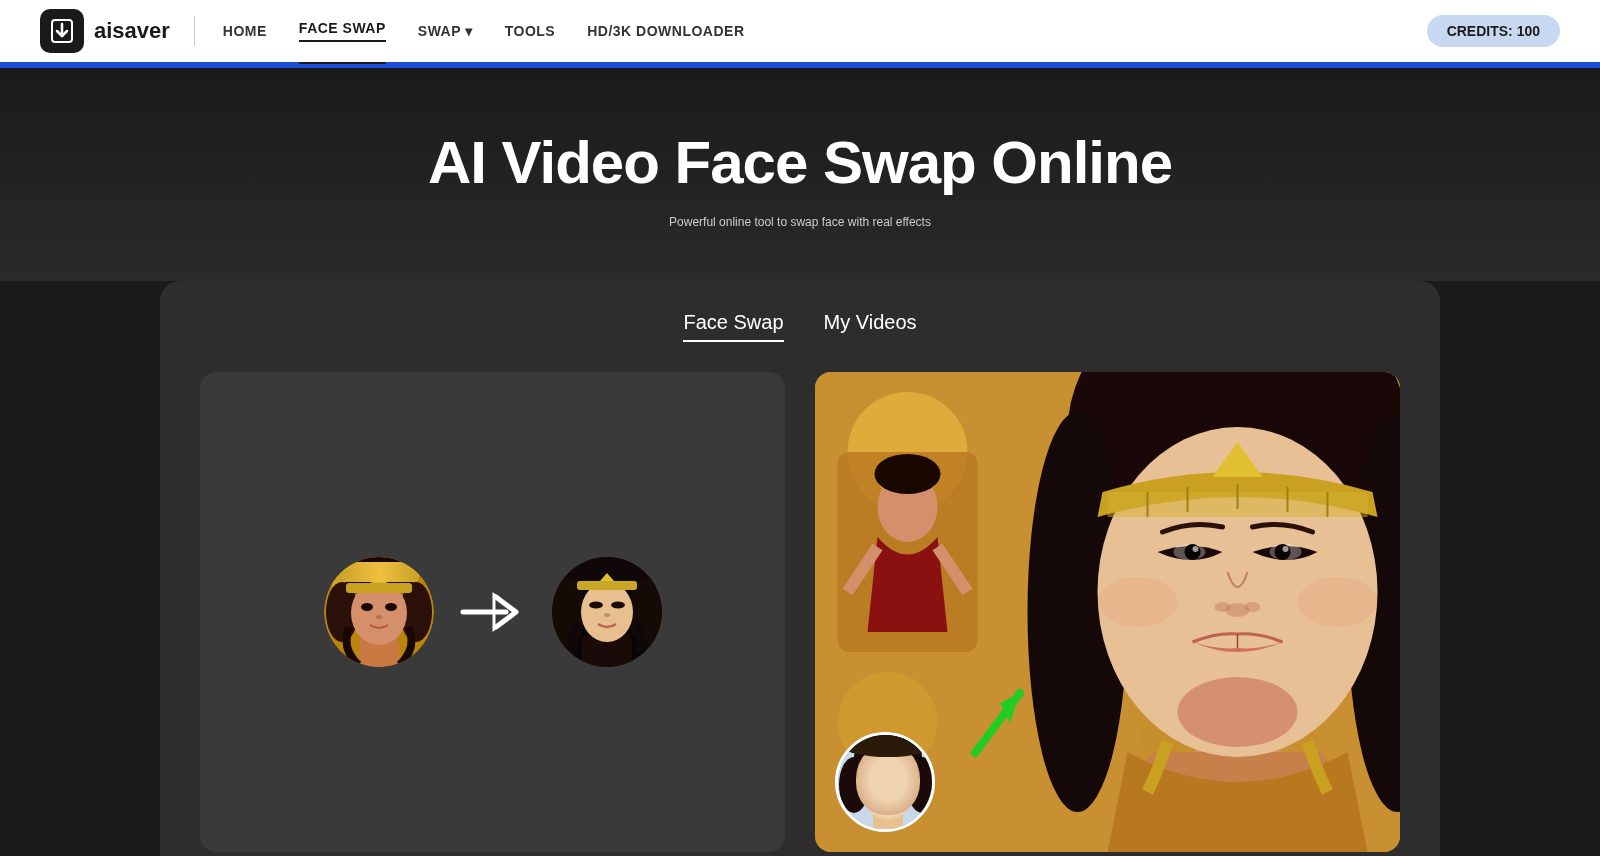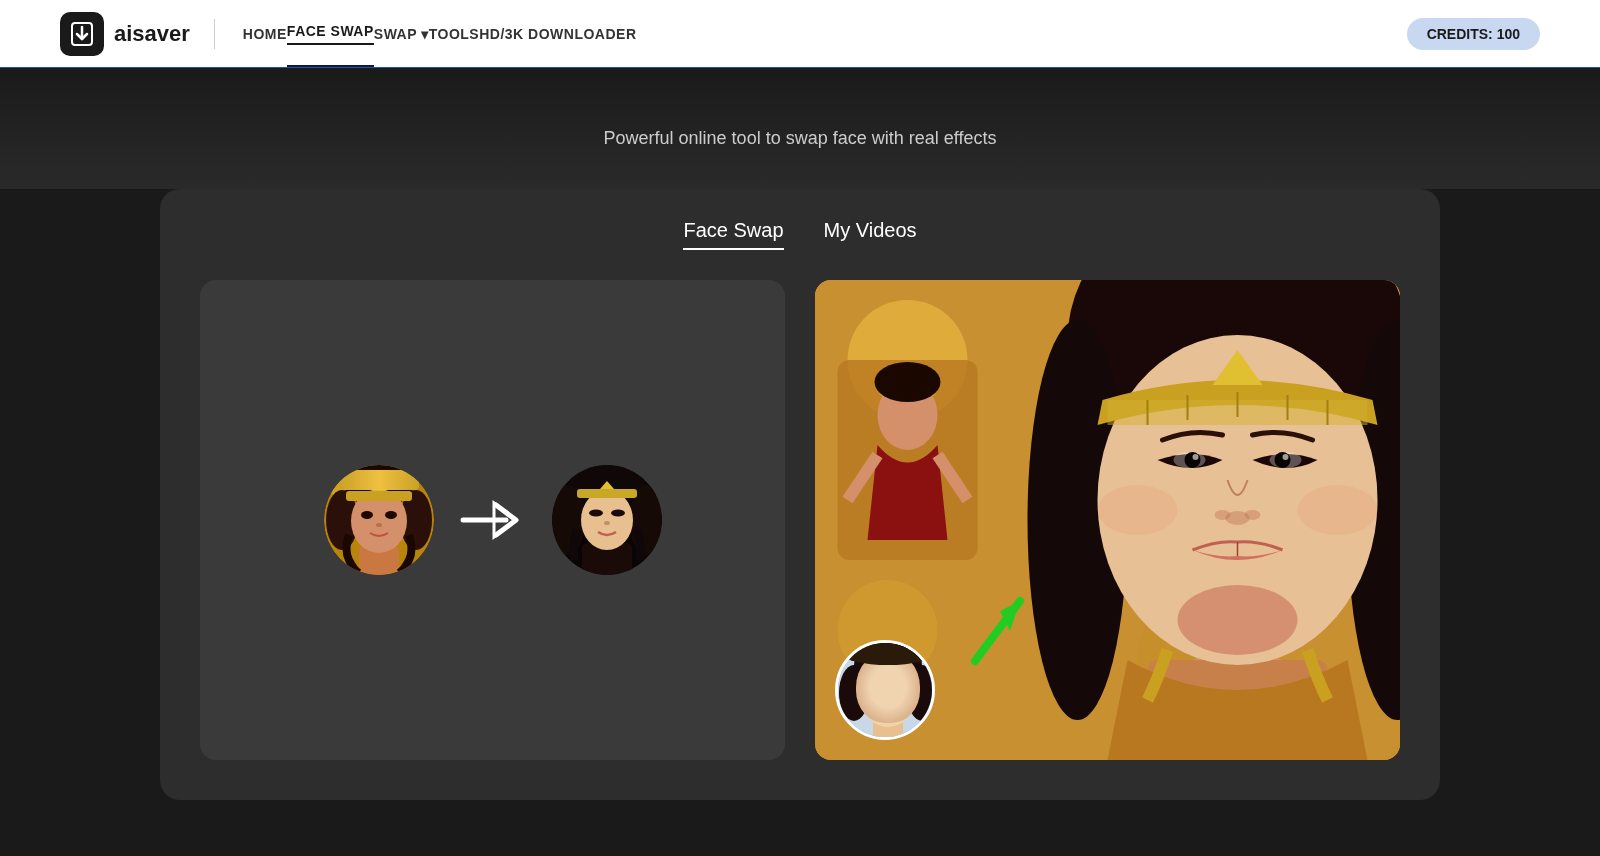--- a/index.html
+++ b/index.html
@@ -3,23 +3,23 @@
   <meta charset="utf-8">
   <style>
     * { margin: 0; padding: 0; box-sizing: border-box; }
     body { font-family: -apple-system, BlinkMacSystemFont, 'Segoe UI', sans-serif; background: #1a1a1a; width: 1600px; min-height: 856px; overflow-x: hidden; }
 
     
     .navbar {
       background: #ffffff;
       display: flex;
       align-items: center;
-      padding: 0 60px;
+      padding: 0 40px;
       height: 68px;
-      border-bottom: 1px solid #1d4ed8;
+      border-bottom: 6px solid #1d4ed8;
     }
     .navbar-brand {
       display: flex;
       align-items: center;
       gap: 10px;
       margin-right: 24px;
     }
     .brand-logo {
       width: 44px;
       height: 44px;
@@ -37,20 +37,21 @@
     }
     .nav-divider {
       width: 1px;
       height: 30px;
       background: #ccc;
       margin-right: 28px;
     }
     .nav-links {
       display: flex;
       align-items: center;
+      gap: 32px;
       flex: 1;
     }
     .nav-link {
       font-size: 14px;
       font-weight: 600;
       color: #333;
       text-decoration: none;
       letter-spacing: 0.5px;
       cursor: pointer;
       position: relative;
@@ -85,23 +86,23 @@
       padding: 60px 40px 40px;
     }
     .hero-title {
       font-size: 60px;
       font-weight: 700;
       color: #ffffff;
       letter-spacing: -1px;
       margin-bottom: 18px;
     }
     .hero-subtitle {
-      font-size: 18px;
+      font-size: 12px;
       color: #cccccc;
-      margin-bottom: 0;
+      margin-bottom: 12px;
     }
 
     
     .main-content {
       background: #2d2d2d;
       margin: 0 80px;
       border-radius: 20px;
       padding: 30px 40px 40px;
       margin-top: 0;
     }
@@ -262,20 +263,21 @@
     <a class="nav-link">HOME</a>
     <a class="nav-link active" style="border-bottom: 2px solid #1a1a1a; padding-bottom: 4px;">FACE SWAP</a>
     <a class="nav-link"><span>SWAP</span> <span>▾</span></a>
     <a class="nav-link">TOOLS</a>
     <a class="nav-link">HD/3K DOWNLOADER</a>
   </div>
   <button class="credits-btn">CREDITS: 100</button>
 </nav>
 
 <div class="hero">
+  <h1 class="hero-title">AI Video Face Swap Online</h1>
   <p class="hero-subtitle">Powerful online tool to swap face with real effects</p>
 </div>
 
 <div style="background: #1a1a1a; padding: 0 80px 50px;">
   <div class="main-content">
 
     <div class="tabs">
       <div class="tab active">Face Swap</div>
       <div class="tab">My Videos</div>
     </div>

